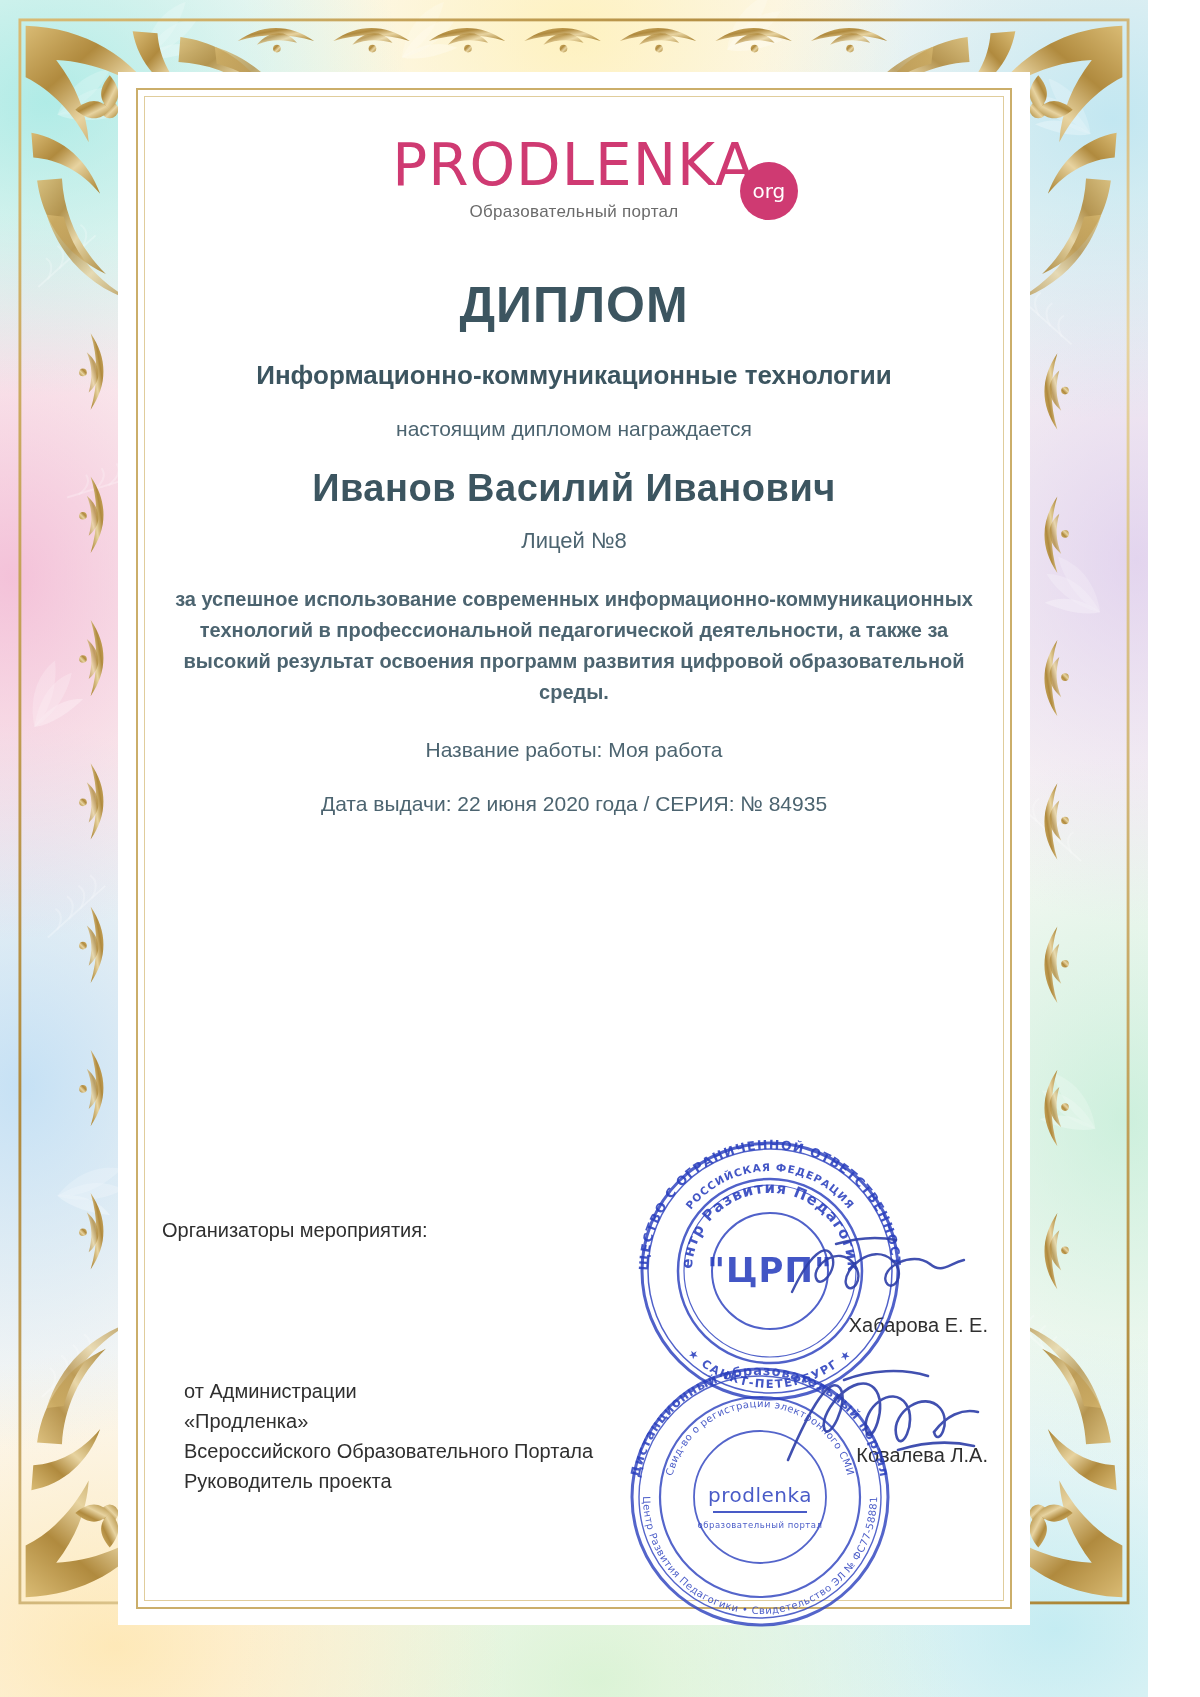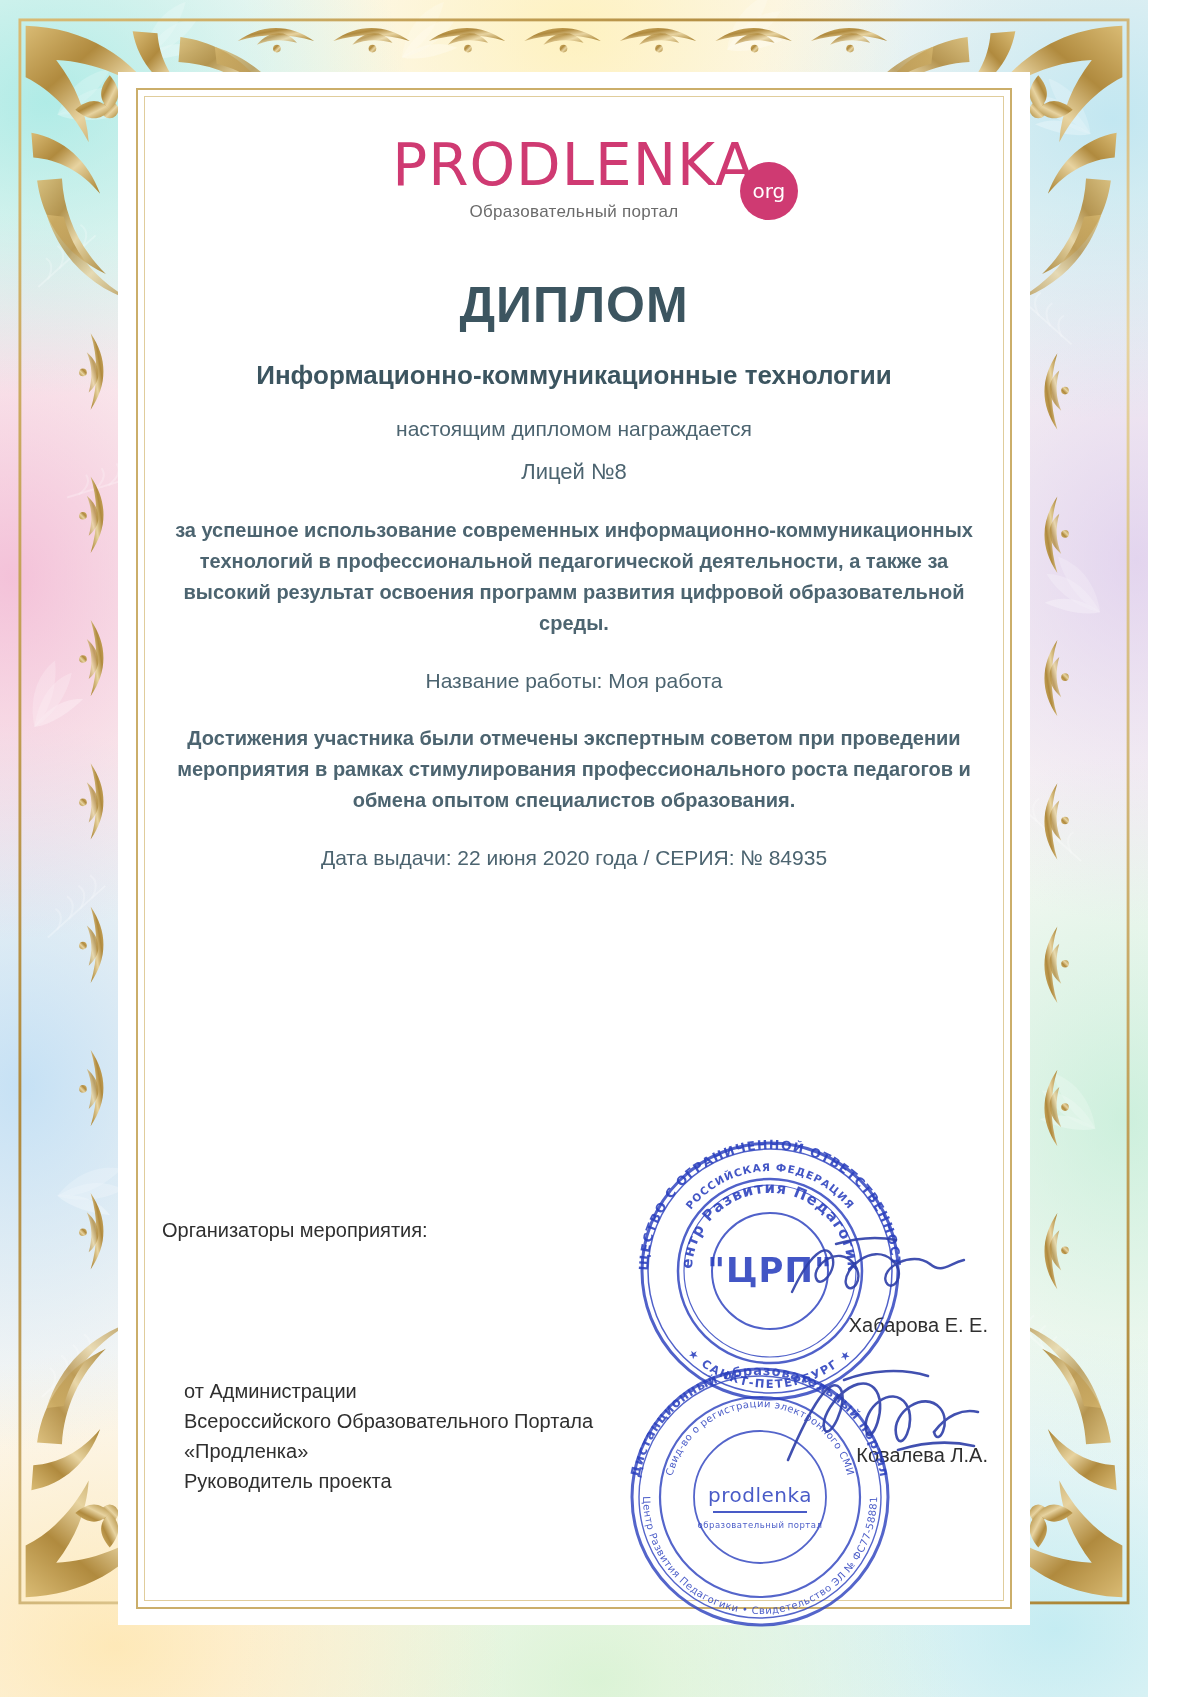--- a/index.html
+++ b/index.html
@@ -324,35 +324,35 @@
       <div class="logo-row">
         <span class="logo-text">PRODLENKA</span>
         <span class="org-badge">org</span>
       </div>
       <div class="logo-sub">Образовательный портал</div>
     </div>
 
     <div class="doc-title">ДИПЛОМ</div>
     <div class="doc-subtitle">Информационно-коммуникационные технологии</div>
     <div class="awarded-line">настоящим дипломом награждается</div>
+    <div class="recipient">Иванов Василий Иванович</div>
     <div class="institution">Лицей №8</div>
     <div class="body-par">за успешное использование современных информационно-коммуникационных технологий в профессиональной педагогической деятельности, а также за высокий результат освоения программ развития цифровой образовательной среды.</div>
     <div class="work-title">Название работы: Моя работа</div>
-    <div class="body-par">Достижения участника были отмечены экспертным советом при проведении мероприятия в рамках стимулирования профессионального роста педагогов и обмена опытом специалистов образования.</div>
     <div class="issue-line">Дата выдачи: 22 июня 2020 года / СЕРИЯ: № 84935</div>
 
     <div class="sign-area">
 
       <div class="organizers-label">Организаторы мероприятия:</div>
 
 
       <div class="org-block-2">
         <div>от Администрации</div>
+        <div>«Продленка»</div>
         <div>Всероссийского Образовательного Портала</div>
-        <div>«Продленка»</div>
         <div>Руководитель проекта</div>
       </div>
 
       <div class="signer-1">Хабарова Е. Е.</div>
       <div class="signer-2">Ковалева Л.А.</div>
 
       <svg class="stamp stamp-crp" width="290" height="290" viewBox="0 0 290 290">
         <defs>
           <path id="crp-outer-top" d="M 145 145 m -122 0 a 122 122 0 1 1 244 0" fill="none"></path>
           <path id="crp-outer-bot" d="M 28 145 a 117 117 0 0 0 234 0" fill="none"></path>

